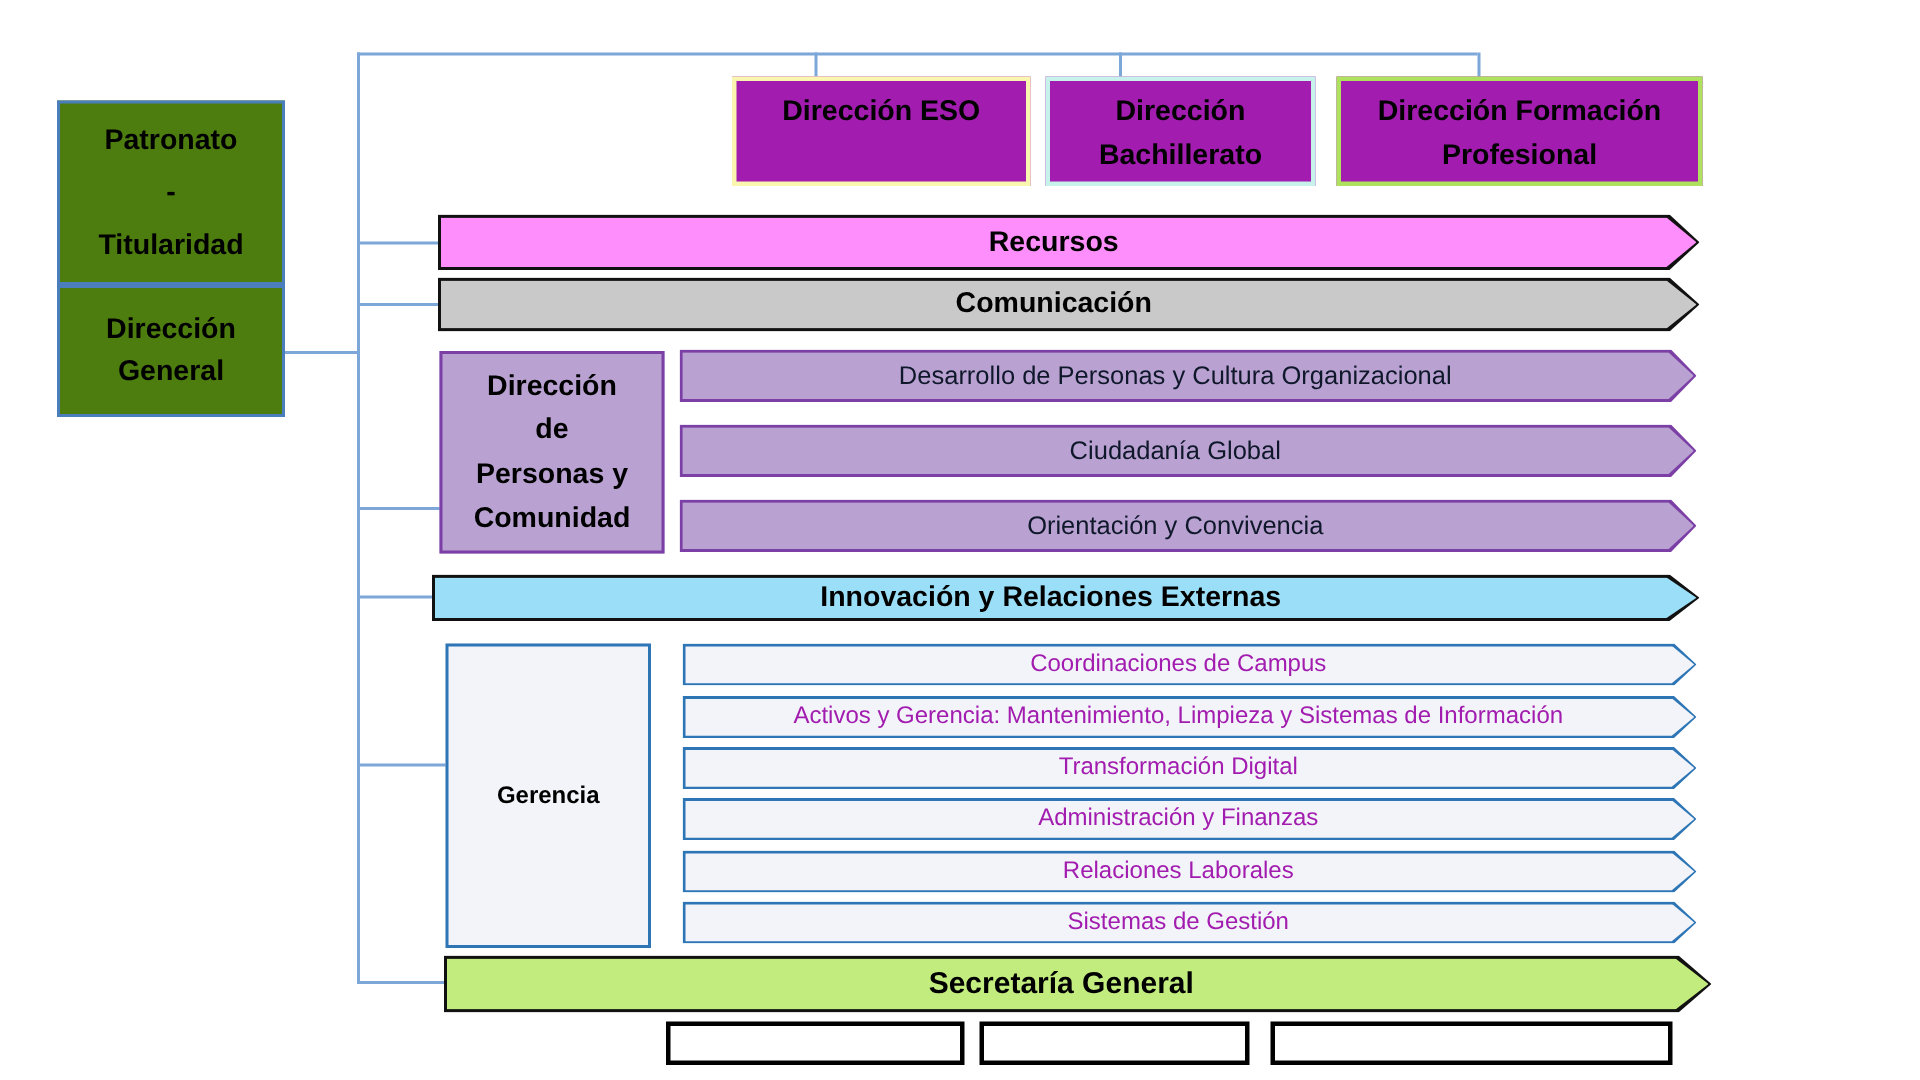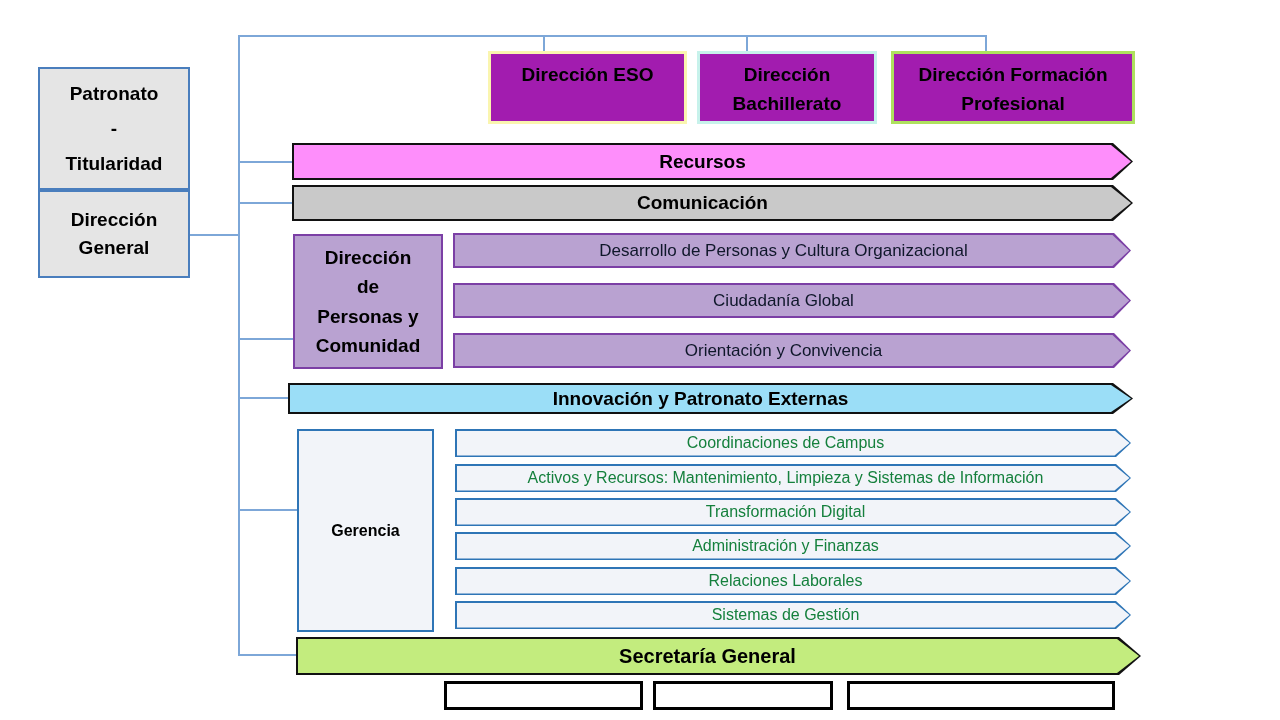--- a/index.html
+++ b/index.html
@@ -8,21 +8,21 @@
   .pre{white-space:pre-line;}
 
   
   .hline,.vline{position:absolute;background:#7da7d8;}
   .hline{height:1.5px;}
   .vline{width:1.5px;}
 
   
   .box{position:absolute;box-sizing:border-box;display:flex;align-items:center;justify-content:center;
        text-align:center;}
-  .leftbox{background:#e5e5e5;border:2px solid #4a7ebd;font-weight:700;font-size:19px;}
+  .leftbox{background:#4d7c0f;border:2px solid #4a7ebd;font-weight:700;font-size:19px;}
   .topbox{background:#a21caf;border:3px solid;align-items:flex-start;font-weight:700;font-size:19px;
           padding-top:7px;line-height:1.5;margin-left:44px;}
   .b-yellow{border-color:#faf5af;}
   .b-cyan{border-color:#c7f2eb;}
   .b-green{border-color:#aee15e;}
   .purplebox{background:#b9a2d1;border:2px solid #7b3fa5;font-weight:700;font-size:19px;line-height:1.55;}
   .gerenciabox{background:#f2f4f9;border:2px solid #2e75b6;font-weight:700;font-size:16px;}
   .bottombox{background:#ffffff;border:3px solid;}
 
   
@@ -32,21 +32,21 @@
   .pent::after{content:"";position:absolute;inset:var(--bw);background:var(--fl);
       clip-path:polygon(0 0, calc(100% - var(--tip)) 0, 100% 50%, calc(100% - var(--tip)) 100%, 0 100%);}
   .pent>span{position:relative;z-index:1;padding-right:var(--tip);display:block;width:100%;}
 
   .banner-big{font-weight:700;font-size:19px;--bw:2px;--tip:20px;--bc:#111111;}
   .pastoral{--fl:#fe8efb;}
   .comunicacion{--fl:#c9c9c9;}
   .innovacion{--fl:#9bdef7;}
   .secretaria{--fl:#c3ec7e;font-size:20px;--tip:22px;}
   .parrow{--fl:#b9a2d1;--bc:#7b3fa5;--bw:1.8px;--tip:17px;font-size:17px;color:#0f172a;}
-  .warrow{--fl:#f2f4f9;--bc:#2e75b6;--bw:1.5px;--tip:15px;font-size:16px;color:#15803d;}
+  .warrow{--fl:#f2f4f9;--bc:#2e75b6;--bw:1.5px;--tip:15px;font-size:16px;color:#a21caf;}
 </style>
 </head>
 <body>
 
 <div id="canvas">
 
   <div class="hline" style="left:238px;top:35px;width:747px;"></div>
   <div class="vline" style="left:238px;top:35px;height:620px;"></div>
   <div class="vline" style="left:543px;top:35px;height:16px;"></div>
   <div class="vline" style="left:746px;top:35px;height:16px;"></div>
@@ -86,29 +86,29 @@
     <span>Desarrollo de Personas y Cultura Organizacional</span>
   </div>
   <div class="pent parrow" style="left:453px;top:283px;width:678px;height:35px;">
     <span>Ciudadanía Global</span>
   </div>
   <div class="pent parrow" style="left:453px;top:333px;width:678px;height:35px;">
     <span>Orientación y Convivencia</span>
   </div>
 
   <div class="pent banner-big innovacion" style="left:288px;top:383px;width:845px;height:31px;">
-    <span>Innovación y Patronato Externas</span>
+    <span>Innovación y Relaciones Externas</span>
   </div>
 
   <div class="box gerenciabox" style="left:297px;top:429px;width:137px;height:203px;">Gerencia</div>
   <div class="pent warrow" style="left:455px;top:429px;width:676px;height:28px;">
     <span>Coordinaciones de Campus</span>
   </div>
   <div class="pent warrow" style="left:455px;top:464px;width:676px;height:28px;">
-    <span>Activos y Recursos: Mantenimiento, Limpieza y Sistemas de Información</span>
+    <span>Activos y Gerencia: Mantenimiento, Limpieza y Sistemas de Información</span>
   </div>
   <div class="pent warrow" style="left:455px;top:498px;width:676px;height:28px;">
     <span>Transformación Digital</span>
   </div>
   <div class="pent warrow" style="left:455px;top:532px;width:676px;height:28px;">
     <span>Administración y Finanzas</span>
   </div>
   <div class="pent warrow" style="left:455px;top:567px;width:676px;height:28px;">
     <span>Relaciones Laborales</span>
   </div>

